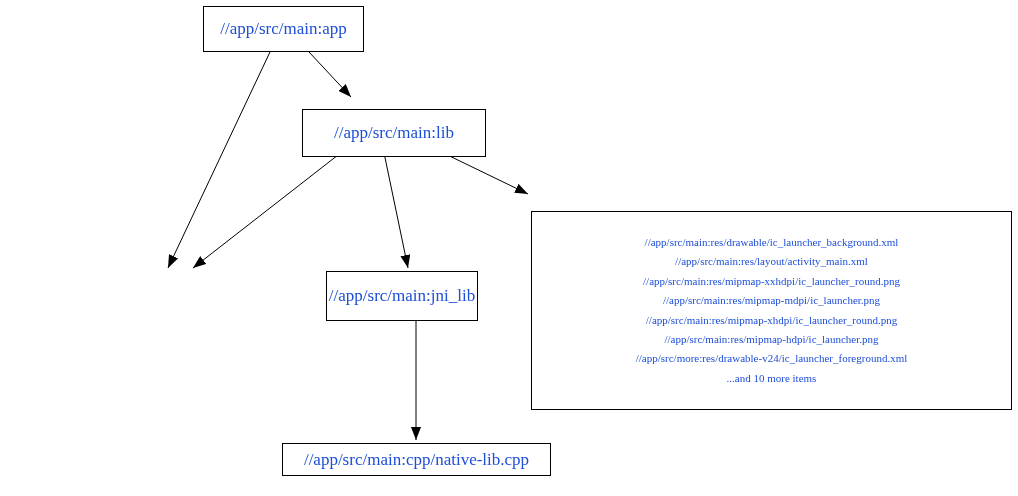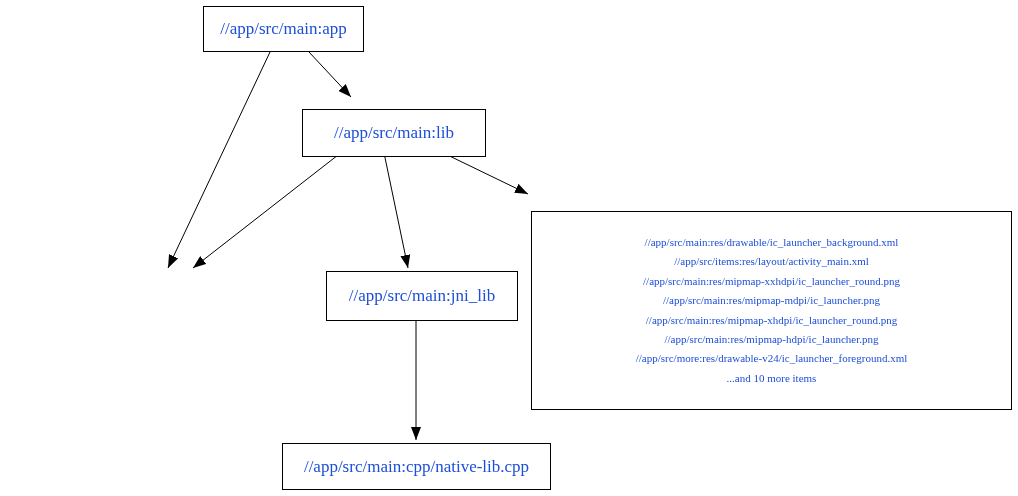--- a/index.html
+++ b/index.html
@@ -37,23 +37,23 @@
   }
   .node.multiline {
     flex-direction: column;
     line-height: 19.4px;
     font-size: 11px;
     margin-top: 16px;
   }
   #node-app       { left: 203px; top: 6px;   width: 161px; height: 46px; }
   #node-lib       { left: 302px; top: 100px; width: 184px; height: 48px; margin-top: 9px; }
   #node-manifest  { left: 5px;   top: 271px; width: 296px; height: 50px; }
-  #node-jni       { left: 326px; top: 271px; width: 192px; height: 50px; align-items: center; }
+  #node-jni       { left: 326px; top: 271px; width: 152px; height: 50px; align-items: center; }
   #node-resources { left: 531px; top: 195px; width: 481px; height: 199px; }
-  #node-native    { left: 282px; top: 443px; width: 269px; height: 47px; }
+  #node-native    { left: 282px; top: 443px; width: 269px; height: 33px; }
   .edge {
     stroke: #000000;
     stroke-width: 1;
   }
 </style>
 </head>
 <body>
 
 <div class="canvas">
 
@@ -79,21 +79,21 @@
     <span>//app/src/main:lib</span>
   </div>
 
 
   <div class="node" id="node-jni">
     <span>//app/src/main:jni_lib</span>
   </div>
 
   <div class="node multiline" id="node-resources">
     <div>//app/src/main:res/drawable/ic_launcher_background.xml</div>
-    <div>//app/src/items:res/layout/activity_main.xml</div>
+    <div>//app/src/main:res/layout/activity_main.xml</div>
     <div>//app/src/main:res/mipmap-xxhdpi/ic_launcher_round.png</div>
     <div>//app/src/main:res/mipmap-mdpi/ic_launcher.png</div>
     <div>//app/src/main:res/mipmap-xhdpi/ic_launcher_round.png</div>
     <div>//app/src/main:res/mipmap-hdpi/ic_launcher.png</div>
     <div>//app/src/more:res/drawable-v24/ic_launcher_foreground.xml</div>
     <div>...and 10 more items</div>
   </div>
 
   <div class="node" id="node-native">
     <span>//app/src/main:cpp/native-lib.cpp</span>

